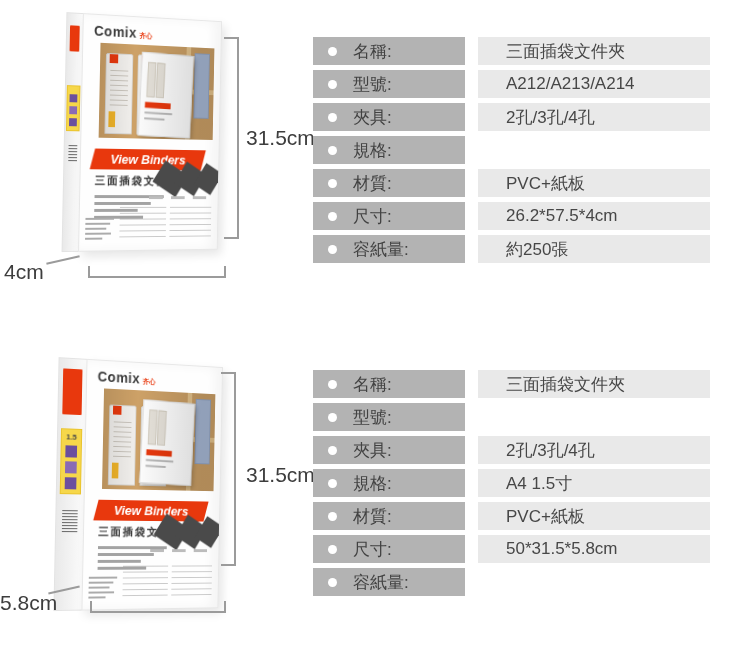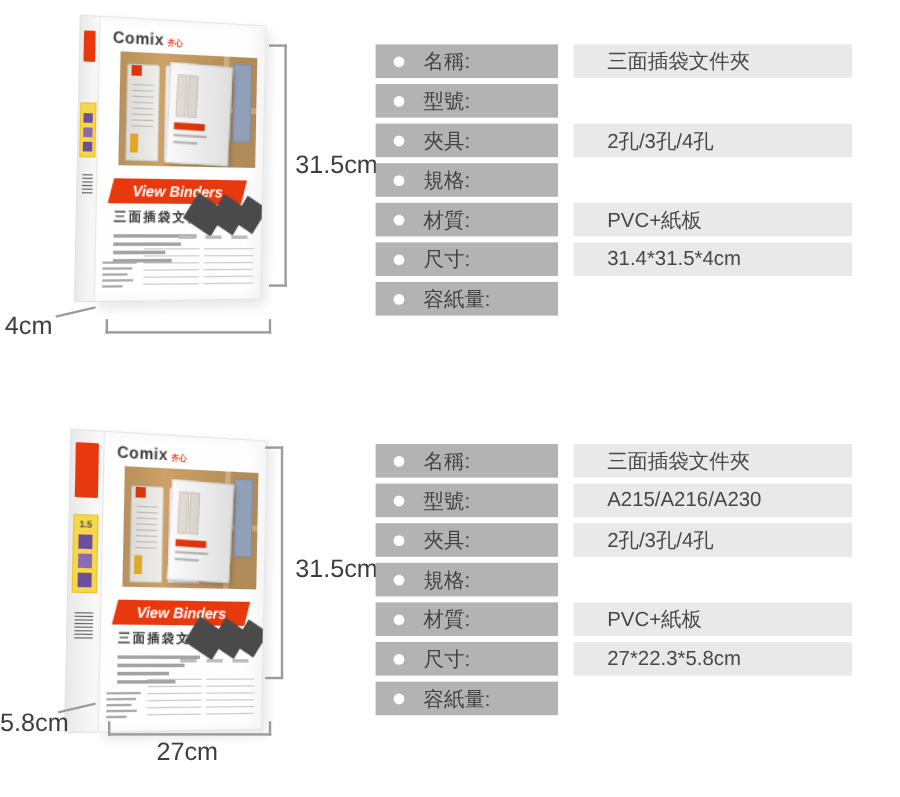--- a/index.html
+++ b/index.html
@@ -202,20 +202,21 @@
           <span class="dot"></span>
           <span class="slabel-text">名稱:</span>
         </div>
         <div class="sval">三面插袋文件夾</div>
       </div>
       <div class="srow">
         <div class="slabel">
           <span class="dot"></span>
           <span class="slabel-text">型號:</span>
         </div>
+        <div class="sval">A212/A213/A214</div>
       </div>
       <div class="srow">
         <div class="slabel">
           <span class="dot"></span>
           <span class="slabel-text">夾具:</span>
         </div>
         <div class="sval">2孔/3孔/4孔</div>
       </div>
       <div class="srow">
         <div class="slabel">
@@ -228,27 +229,28 @@
           <span class="dot"></span>
           <span class="slabel-text">材質:</span>
         </div>
         <div class="sval">PVC+紙板</div>
       </div>
       <div class="srow">
         <div class="slabel">
           <span class="dot"></span>
           <span class="slabel-text">尺寸:</span>
         </div>
-        <div class="sval">31.4*31.5*4cm</div>
+        <div class="sval">26.2*57.5*4cm</div>
       </div>
       <div class="srow">
         <div class="slabel">
           <span class="dot"></span>
           <span class="slabel-text">容紙量:</span>
         </div>
+        <div class="sval">約250張</div>
       </div>
     </div>
   </div>
 
   <div class="product p2">
 
     <div class="binder">
       <div class="spine">
         <div class="red-tab"></div>
         <div class="spine-label">
@@ -314,65 +316,64 @@
           <div class="c-line c3"></div>
           <div class="c-line c4"></div>
           <div class="c-line c5"></div>
         </div>
       </div>
     </div>
 
     <div class="dim-line dim-v"></div>
     <div class="dim-label dim-label-h">31.5cm</div>
     <div class="dim-line dim-w"></div>
-    <div class="dim-label dim-label-w">27cm</div>
     <div class="dim-line dim-d"></div>
     <div class="dim-label dim-label-d">5.8cm</div>
 
     <div class="spec-table">
       <div class="srow">
         <div class="slabel">
           <span class="dot"></span>
           <span class="slabel-text">名稱:</span>
         </div>
         <div class="sval">三面插袋文件夾</div>
       </div>
       <div class="srow">
         <div class="slabel">
           <span class="dot"></span>
           <span class="slabel-text">型號:</span>
         </div>
-        <div class="sval">A215/A216/A230</div>
       </div>
       <div class="srow">
         <div class="slabel">
           <span class="dot"></span>
           <span class="slabel-text">夾具:</span>
         </div>
         <div class="sval">2孔/3孔/4孔</div>
       </div>
       <div class="srow">
         <div class="slabel">
           <span class="dot"></span>
           <span class="slabel-text">規格:</span>
         </div>
+        <div class="sval">A4 1.5寸</div>
       </div>
       <div class="srow">
         <div class="slabel">
           <span class="dot"></span>
           <span class="slabel-text">材質:</span>
         </div>
         <div class="sval">PVC+紙板</div>
       </div>
       <div class="srow">
         <div class="slabel">
           <span class="dot"></span>
           <span class="slabel-text">尺寸:</span>
         </div>
-        <div class="sval">27*22.3*5.8cm</div>
+        <div class="sval">50*31.5*5.8cm</div>
       </div>
       <div class="srow">
         <div class="slabel">
           <span class="dot"></span>
           <span class="slabel-text">容紙量:</span>
         </div>
       </div>
     </div>
   </div>
 

